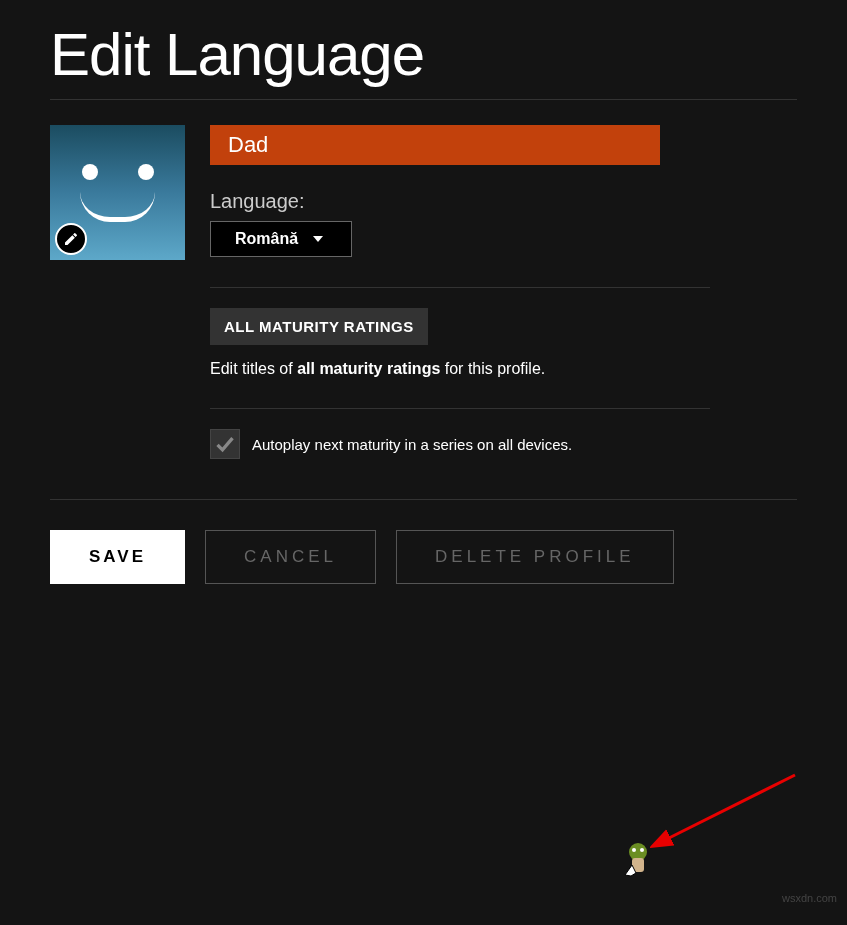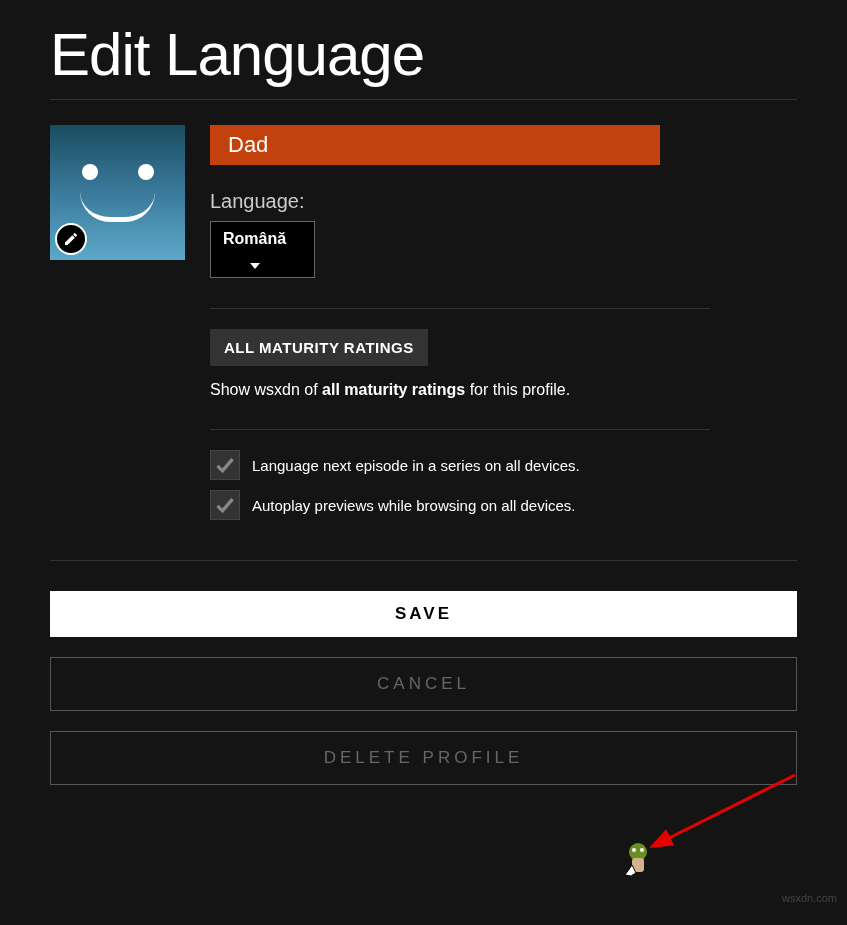--- a/index.html
+++ b/index.html
@@ -102,27 +102,26 @@
       font-size: 20px;
       margin-bottom: 8px;
       display: block;
     }
     .lang-select {
       background: #000;
       border: 1px solid #666;
       color: #fff;
       font-size: 16px;
       font-weight: 600;
-      padding: 8px 28px 8px 12px;
+      padding: 8px 28px 8px 24px;
       cursor: pointer;
       position: relative;
       display: inline-flex;
       align-items: center;
       gap: 15px;
-      flex-direction: column;
     }
     .lang-select .tri {
       width: 0; height: 0;
       border-left: 5px solid transparent;
       border-right: 5px solid transparent;
       border-top: 6px solid #fff;
     }
     .section-divider {
       border: none;
       border-top: 1px solid #333;
@@ -175,21 +174,20 @@
       margin-right: 12px;
       cursor: pointer;
     }
     .chk svg { fill: none; stroke: #888; stroke-width: 4; width: 20px; height: 20px; }
     .autoplay-text { color: #fff; font-size: 15px; }
     .bottom-buttons {
       display: flex;
       gap: 20px;
       padding: 0 50px;
       margin-top: 30px;
-      flex-direction: column;
     }
     .btn-primary {
       background: #fff;
       color: #000;
       border: 1px solid #fff;
       font-size: 17px;
       font-weight: 700;
       letter-spacing: 3px;
       padding: 12px 38px;
       cursor: pointer;
@@ -260,42 +258,34 @@
           <span>Română</span>
           <span class="tri"></span>
         </div>
       </div>
 
       <hr class="section-divider">
 
       <div>
         <div class="maturity-badge">ALL MATURITY RATINGS</div>
         <div class="maturity-desc">
-          <span>Show wsxdn of </span><b>all maturity ratings</b><span> for this profile.</span>
+          <span>Edit titles of </span><b>all maturity ratings</b><span> for this profile.</span>
         </div>
       </div>
 
       <hr class="section-divider">
 
       <div>
         <div class="autoplay-row">
           <div class="chk">
             <svg viewBox="0 0 24 24">
                 <polyline points="3,13 9,19 21,5"></polyline>
               </svg>
           </div>
-          <span class="autoplay-text">Language next episode in a series on all devices.</span>
-        </div>
-        <div class="autoplay-row">
-          <div class="chk">
-            <svg viewBox="0 0 24 24">
-                <polyline points="3,13 9,19 21,5"></polyline>
-              </svg>
-          </div>
-          <span class="autoplay-text">Autoplay previews while browsing on all devices.</span>
+          <span class="autoplay-text">Autoplay next maturity in a series on all devices.</span>
         </div>
       </div>
     </div>
   </div>
 </div>
 
 <hr class="footer-divider">
 
 <div class="bottom-buttons">
   <button class="btn-primary">SAVE</button>

